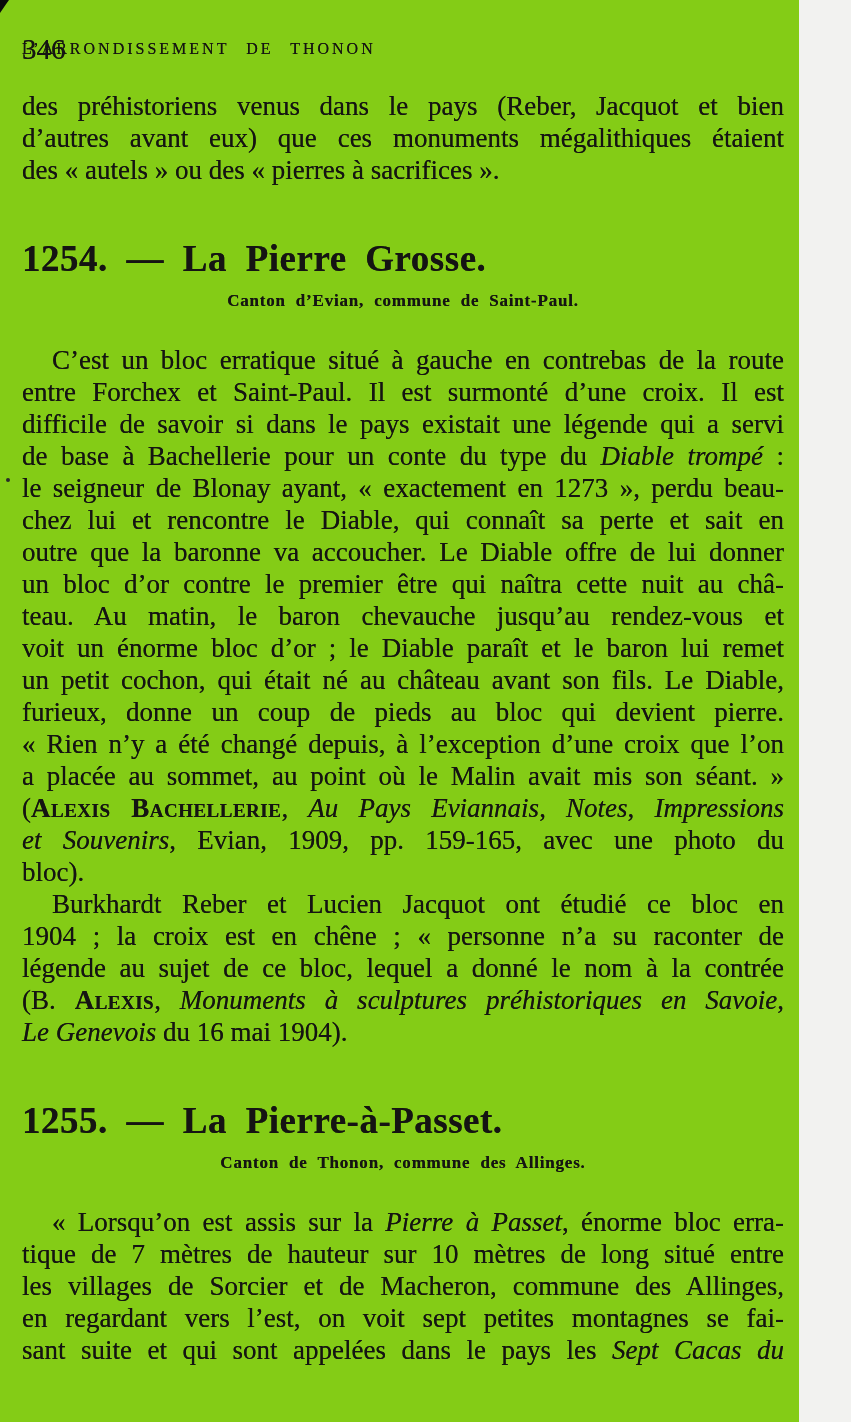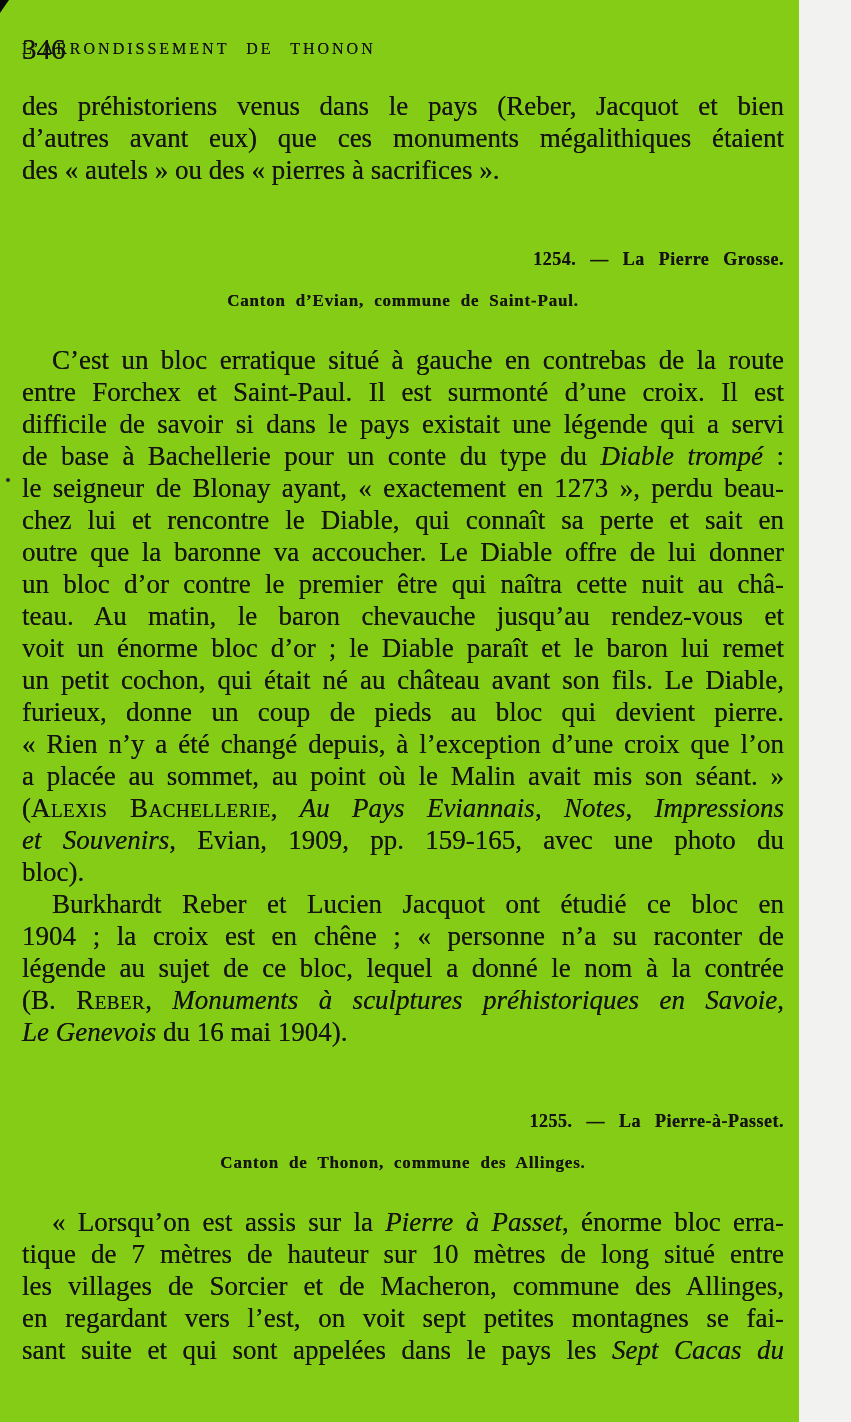--- a/index.html
+++ b/index.html
@@ -45,26 +45,26 @@
   .line {
     font-size: 27px;
     line-height: 32px;
     text-align: justify;
     text-align-last: justify;
     white-space: normal;
   }
   .line.last { text-align-last: left; }
   .line.indent { text-indent: 30px; }
   .italic { font-style: italic; }
-  .smallcaps { font-variant: small-caps; letter-spacing: 0.5px; }
+  .smallcaps { font-variant: small-caps; letter-spacing: 0.5px; font-weight: bold; }
   .section-heading {
     margin-top: 56px;
-    text-align: right;
+    text-align: left;
     font-weight: bold;
-    font-size: 18px;
+    font-size: 37px;
     line-height: 34px;
     word-spacing: 9px;
     letter-spacing: 0.5px;
   }
   .section-subheading {
     margin-top: 10px;
     margin-bottom: 28px;
     text-align: center;
     font-weight: bold;
     font-size: 17px;
@@ -127,21 +127,21 @@
         <div class="line"><span class="">« Rien n’y a été changé depuis, à l’exception d’une croix que l’on</span></div>
         <div class="line"><span class="">a placée au sommet, au point où le Malin avait mis son séant. »</span></div>
         <div class="line"><span class="">(</span><span class="smallcaps">Alexis Bachellerie</span><span class="">, </span><span class="italic">Au Pays Eviannais</span><span class="">, </span><span class="italic">Notes</span><span class="">, </span><span class="italic">Impressions</span></div>
         <div class="line"><span class="italic">et Souvenirs</span><span class="">, Evian, 1909, pp. 159-165, avec une photo du</span></div>
         <div class="line last"><span class="">bloc).</span></div>
       </div>
       <div class="paragraph">
         <div class="line indent"><span class="">Burkhardt Reber et Lucien Jacquot ont étudié ce bloc en</span></div>
         <div class="line"><span class="">1904 ; la croix est en chêne ; « personne n’a su raconter de</span></div>
         <div class="line"><span class="">légende au sujet de ce bloc, lequel a donné le nom à la contrée</span></div>
-        <div class="line"><span class="">(B. </span><span class="smallcaps">Reber</span><span class="">, </span><span class="italic">Monuments à sculptures préhistoriques en Savoie</span><span class="">,</span></div>
+        <div class="line"><span class="">(B. </span><span class="smallcaps">Alexis</span><span class="">, </span><span class="italic">Monuments à sculptures préhistoriques en Savoie</span><span class="">,</span></div>
         <div class="line last"><span class="italic">Le Genevois</span><span class=""> du 16 mai 1904).</span></div>
       </div>
       <div class="section-heading">1255. — La Pierre-à-Passet.</div>
       <div class="section-subheading">Canton de Thonon, commune des Allinges.</div>
       <div class="paragraph">
         <div class="line indent"><span class="">« Lorsqu’on est assis sur la </span><span class="italic">Pierre à Passet</span><span class="">, énorme bloc erra-</span></div>
         <div class="line"><span class="">tique de 7 mètres de hauteur sur 10 mètres de long situé entre</span></div>
         <div class="line"><span class="">les villages de Sorcier et de Macheron, commune des Allinges,</span></div>
         <div class="line"><span class="">en regardant vers l’est, on voit sept petites montagnes se fai-</span></div>
         <div class="line"><span class="">sant suite et qui sont appelées dans le pays les </span><span class="italic">Sept Cacas du</span></div>

